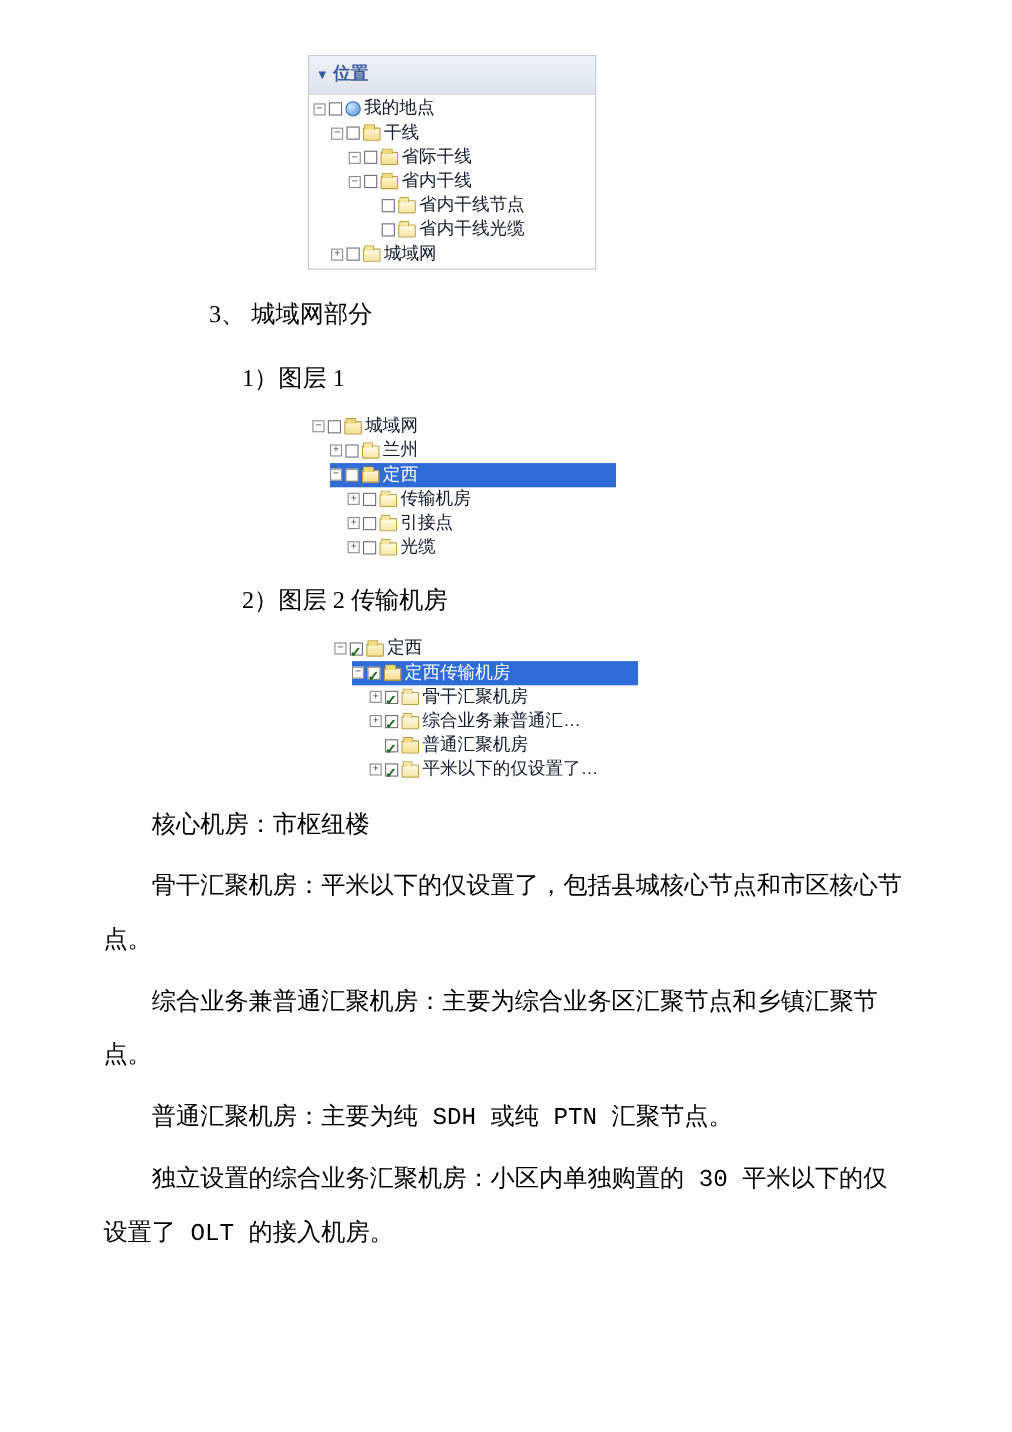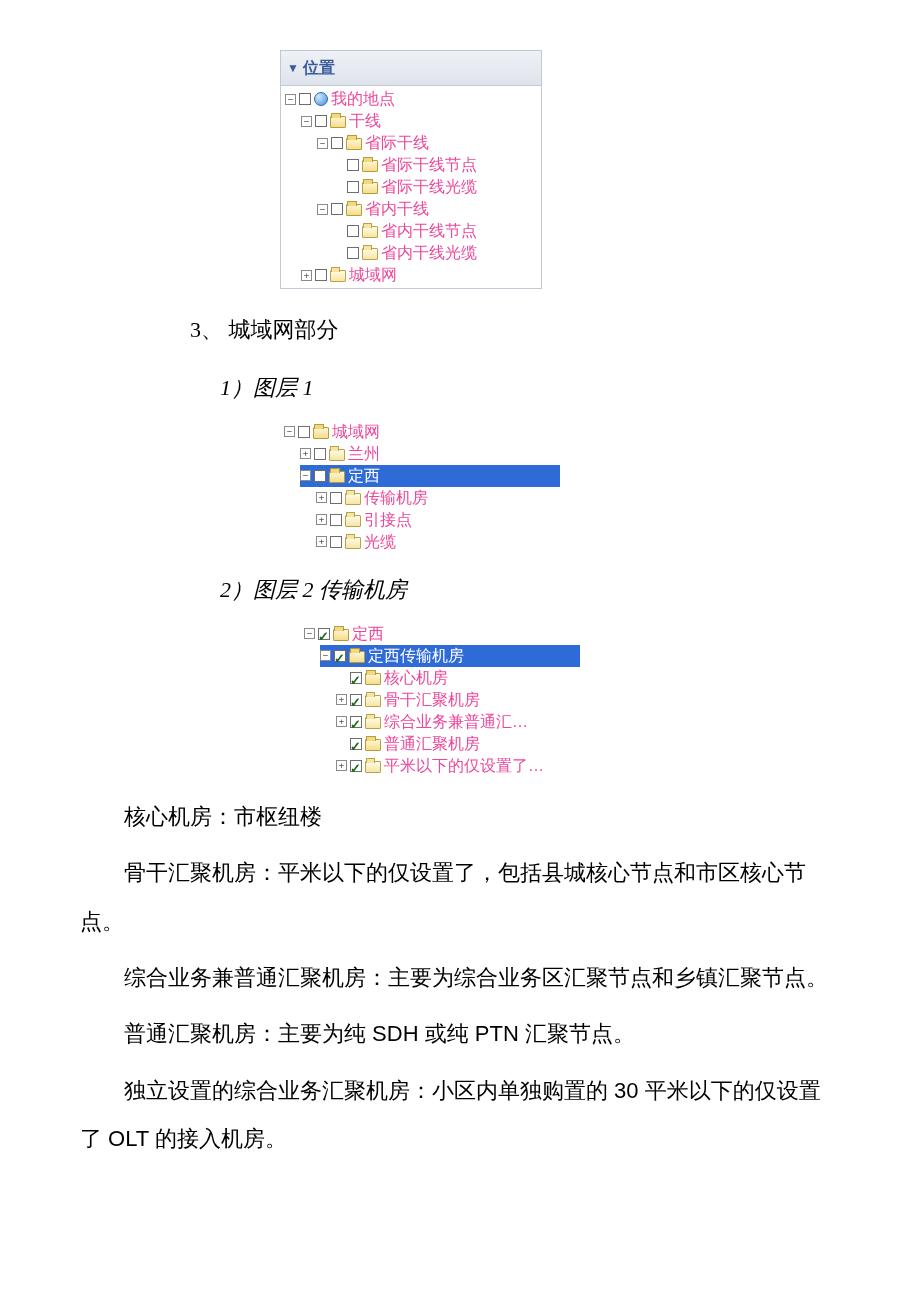--- a/index.html
+++ b/index.html
@@ -12,26 +12,25 @@
       color: #000;
       background: #fff;
     }
     .section-heading {
       margin: 20px 0 16px 110px;
       font-family: "SimSun", serif;
     }
     .sub-heading {
       margin: 14px 0 10px 140px;
       font-family: "SimSun", serif;
-      font-style: italic;
     }
     .para {
-      margin: 8px 0;
+      margin: 8px 14px;
       text-indent: 2em;
-      font-family: Liberation Sans, sans-serif;
+      font-family: Liberation Mono, monospace;
       line-height: 2.2;
     }
     
     .tree-panel {
       margin: 10px 0 14px 200px;
       font-family: "Microsoft YaHei", "SimSun", sans-serif;
       font-size: 16px;
       background: #fff;
     }
     .tree-header {
@@ -61,21 +60,21 @@
       height: 22px;
       gap: 3px;
       white-space: nowrap;
       padding-right: 4px;
     }
     .row.sel {
       background: #2f6bd6;
       color: #fff;
     }
     .row.sel .node-label { color: #fff; }
-    .node-label { color: #ec4899; }
+    .node-label { color: #0f172a; }
     
     .exp {
       display: inline-flex;
       width: 11px; height: 11px;
       border: 1px solid #8a8a8a;
       font-size: 9px;
       line-height: 9px;
       align-items: center;
       justify-content: center;
       font-family: monospace;
@@ -178,38 +177,20 @@
               <span class="node-label">干线</span>
             </div>
             <ul>
               <li class="tree-node">
                 <div class="row">
                   <span class="exp">−</span>
                   <span class="cb"></span>
                   <span class="ico ico-folder-open"></span>
                   <span class="node-label">省际干线</span>
                 </div>
-                <ul>
-                  <li class="tree-node">
-                    <div class="row">
-                      <span class="exp blank"></span>
-                      <span class="cb"></span>
-                      <span class="ico ico-folder-open"></span>
-                      <span class="node-label">省际干线节点</span>
-                    </div>
-                  </li>
-                  <li class="tree-node">
-                    <div class="row">
-                      <span class="exp blank"></span>
-                      <span class="cb"></span>
-                      <span class="ico ico-folder-open"></span>
-                      <span class="node-label">省际干线光缆</span>
-                    </div>
-                  </li>
-                </ul>
               </li>
               <li class="tree-node">
                 <div class="row">
                   <span class="exp">−</span>
                   <span class="cb"></span>
                   <span class="ico ico-folder-open"></span>
                   <span class="node-label">省内干线</span>
                 </div>
                 <ul>
                   <li class="tree-node">
@@ -325,28 +306,20 @@
           <li class="tree-node">
             <div class="row sel">
               <span class="exp">−</span>
               <span class="cb checked"></span>
               <span class="ico ico-folder-open"></span>
               <span class="node-label">定西传输机房</span>
             </div>
             <ul>
               <li class="tree-node">
                 <div class="row">
-                  <span class="exp blank"></span>
-                  <span class="cb checked"></span>
-                  <span class="ico ico-folder-open"></span>
-                  <span class="node-label">核心机房</span>
-                </div>
-              </li>
-              <li class="tree-node">
-                <div class="row">
                   <span class="exp">+</span>
                   <span class="cb checked"></span>
                   <span class="ico ico-folder-closed"></span>
                   <span class="node-label">骨干汇聚机房</span>
                 </div>
               </li>
               <li class="tree-node">
                 <div class="row">
                   <span class="exp">+</span>
                   <span class="cb checked"></span>

